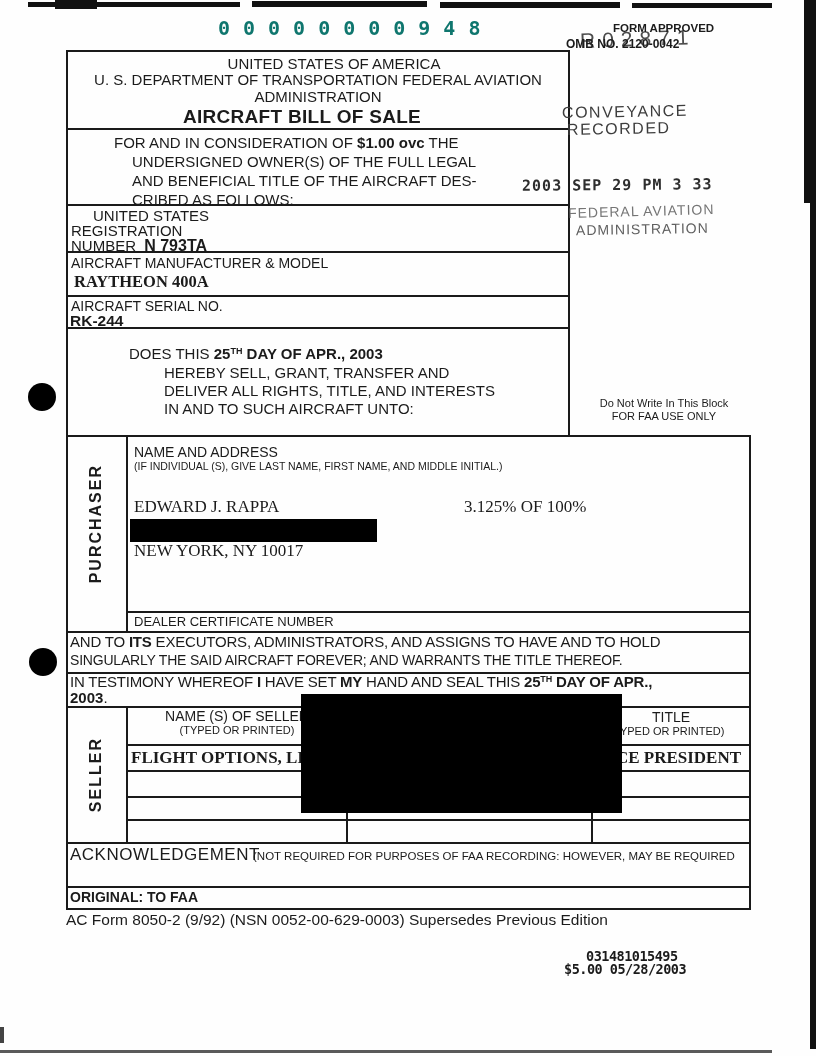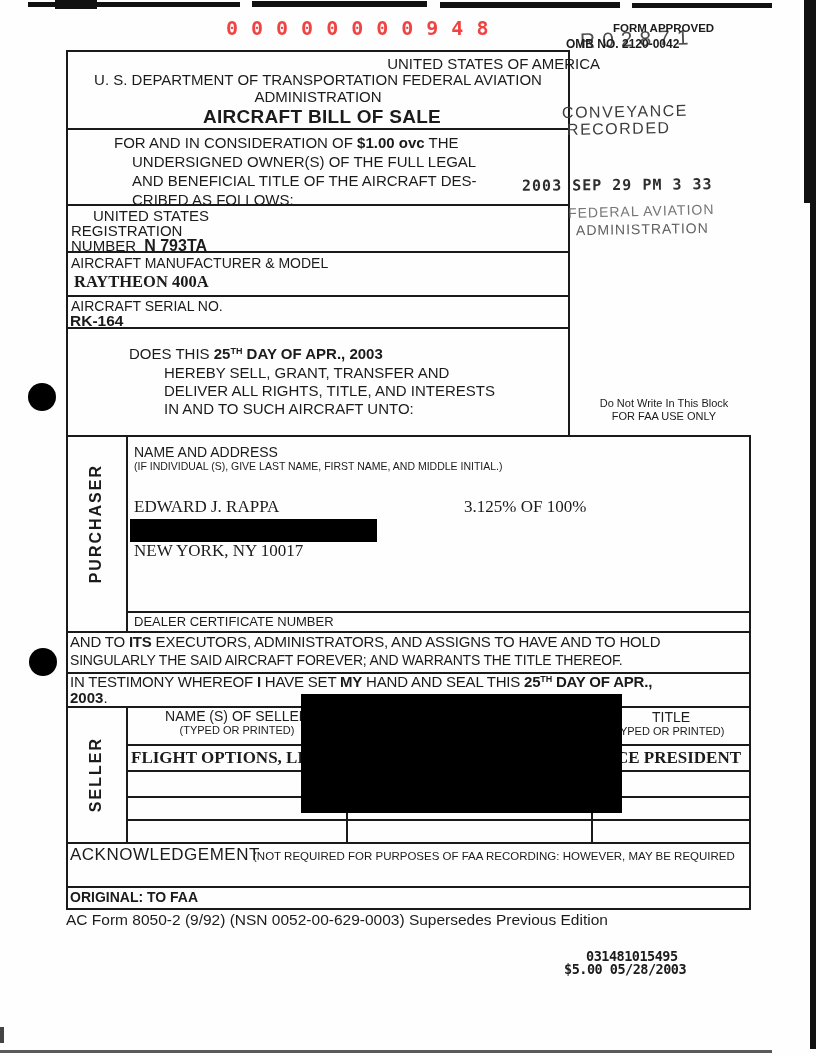--- a/index.html
+++ b/index.html
@@ -32,29 +32,29 @@
   <div class="artifact" style="left:632px;top:3px;width:140px;height:5px;"></div>
   <div class="artifact" style="left:55px;top:0;width:42px;height:9px;"></div>
   <div class="artifact" style="left:804px;top:0;width:12px;height:203px;"></div>
   <div class="artifact" style="left:810px;top:203px;width:6px;height:846px;"></div>
   <div class="artifact" style="left:0;top:1050px;width:772px;height:3px;background:#5a5a5a;"></div>
   <div class="artifact" style="left:0;top:1027px;width:4px;height:16px;background:#444;"></div>
 
   <div class="hole" style="left:28px;top:383px;width:28px;height:28px;"></div>
   <div class="hole" style="left:29px;top:648px;width:28px;height:28px;"></div>
 
-  <div class="txt mono" style="left:226px;top:16px;font-size:20px;font-weight:600;letter-spacing:13px;color:#ef4444;">00000000948</div>
+  <div class="txt mono" style="left:218px;top:16px;font-size:20px;font-weight:600;letter-spacing:13px;color:#0f766e;">00000000948</div>
   <div class="txt" style="left:613px;top:22px;font-size:11.5px;font-weight:600;">FORM APPROVED</div>
   <div class="txt" style="left:566px;top:37px;font-size:12px;font-weight:600;">OMB NO. 2120-0042</div>
   <div class="stamp" style="left:580px;top:27px;font-size:21px;letter-spacing:7px;color:rgba(32,32,32,0.8);transform:rotate(-2deg);">R02871</div>
 
   <div class="box" style="left:66px;top:50px;width:504px;height:80px;"></div>
-  <div class="txt ctr" style="left:68px;top:55px;width:532px;font-size:15px;text-align:right;">UNITED STATES OF AMERICA</div>
+  <div class="txt ctr" style="left:68px;top:55px;width:532px;font-size:15px;">UNITED STATES OF AMERICA</div>
   <div class="abs ctr" style="left:70px;top:71px;width:496px;font-size:15px;white-space:normal;line-height:17px;z-index:2;">U. S.  DEPARTMENT OF TRANSPORTATION FEDERAL AVIATION ADMINISTRATION</div>
-  <div class="txt ctr b" style="left:72px;top:106px;width:500px;font-size:19px;letter-spacing:0.3px;">AIRCRAFT BILL OF SALE</div>
+  <div class="txt ctr b" style="left:52px;top:106px;width:500px;font-size:19px;letter-spacing:0.3px;">AIRCRAFT BILL OF SALE</div>
 
   <div class="box" style="left:66px;top:128px;width:504px;height:78px;"></div>
   <div class="txt" style="left:114px;top:134px;font-size:15px;">
     <span>FOR AND IN CONSIDERATION OF </span><span class="b">$1.00 ovc</span><span> THE</span>
   </div>
   <div class="txt" style="left:132px;top:153px;font-size:15px;">UNDERSIGNED OWNER(S)  OF THE FULL LEGAL</div>
   <div class="txt" style="left:132px;top:172px;font-size:15px;">AND BENEFICIAL TITLE OF THE AIRCRAFT DES-</div>
   <div class="txt" style="left:132px;top:191px;font-size:15px;">CRIBED AS FOLLOWS:</div>
 
   <div class="box" style="left:66px;top:204px;width:504px;height:49px;"></div>
@@ -64,21 +64,21 @@
     <span>NUMBER</span>
     <span class="b" style="font-size:16px;margin-left:4px;">N 793TA</span>
   </div>
 
   <div class="box" style="left:66px;top:251px;width:504px;height:46px;"></div>
   <div class="txt" style="left:71px;top:255px;font-size:14px;">AIRCRAFT MANUFACTURER &amp; MODEL</div>
   <div class="txt serif b" style="left:74px;top:272px;font-size:16.5px;text-align:center;">RAYTHEON 400A</div>
 
   <div class="box" style="left:66px;top:295px;width:504px;height:34px;"></div>
   <div class="txt" style="left:71px;top:298px;font-size:14px;">AIRCRAFT SERIAL NO.</div>
-  <div class="txt b" style="left:70px;top:312px;font-size:15.5px;">RK-164</div>
+  <div class="txt b" style="left:70px;top:312px;font-size:15.5px;">RK-244</div>
 
   <div class="box" style="left:66px;top:327px;width:504px;height:110px;"></div>
   <div class="txt" style="left:129px;top:345px;font-size:15px;">
     <span>DOES THIS </span><span class="b">25</span><span class="sup">TH</span><span class="b"> DAY OF APR., 2003</span>
   </div>
   <div class="txt" style="left:164px;top:364px;font-size:15px;">HEREBY SELL, GRANT, TRANSFER AND</div>
   <div class="txt" style="left:164px;top:382px;font-size:15px;">DELIVER ALL RIGHTS, TITLE, AND INTERESTS</div>
   <div class="txt" style="left:164px;top:400px;font-size:15px;">IN AND TO SUCH AIRCRAFT UNTO:</div>
 
   <div class="abs ctr" style="left:596px;top:397px;width:136px;font-size:11px;line-height:13px;z-index:2;">

